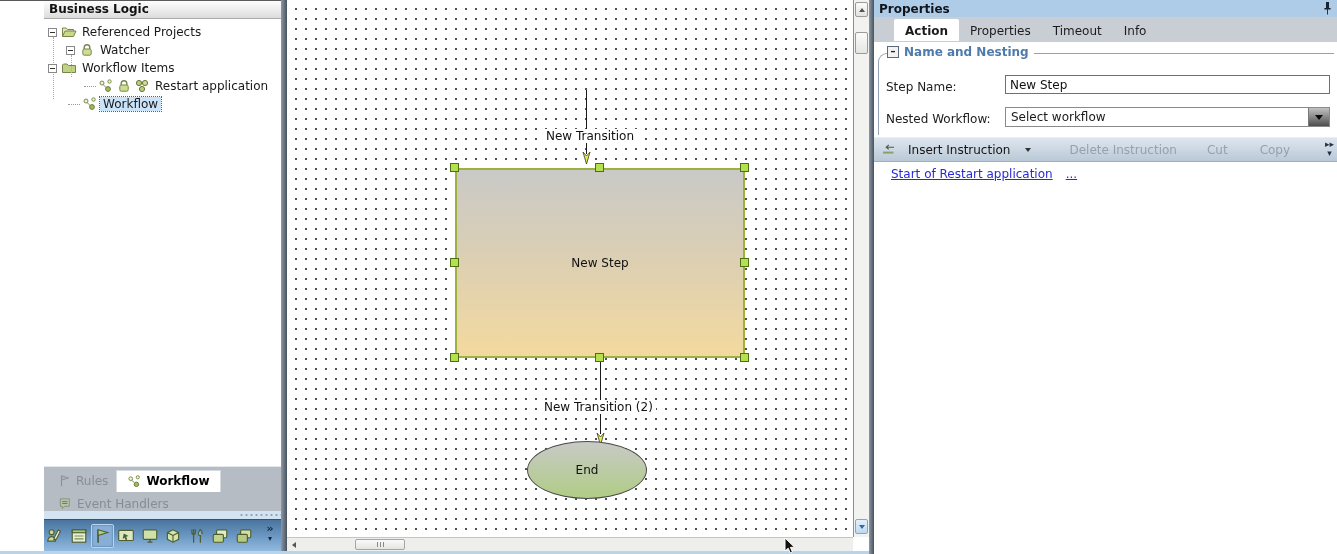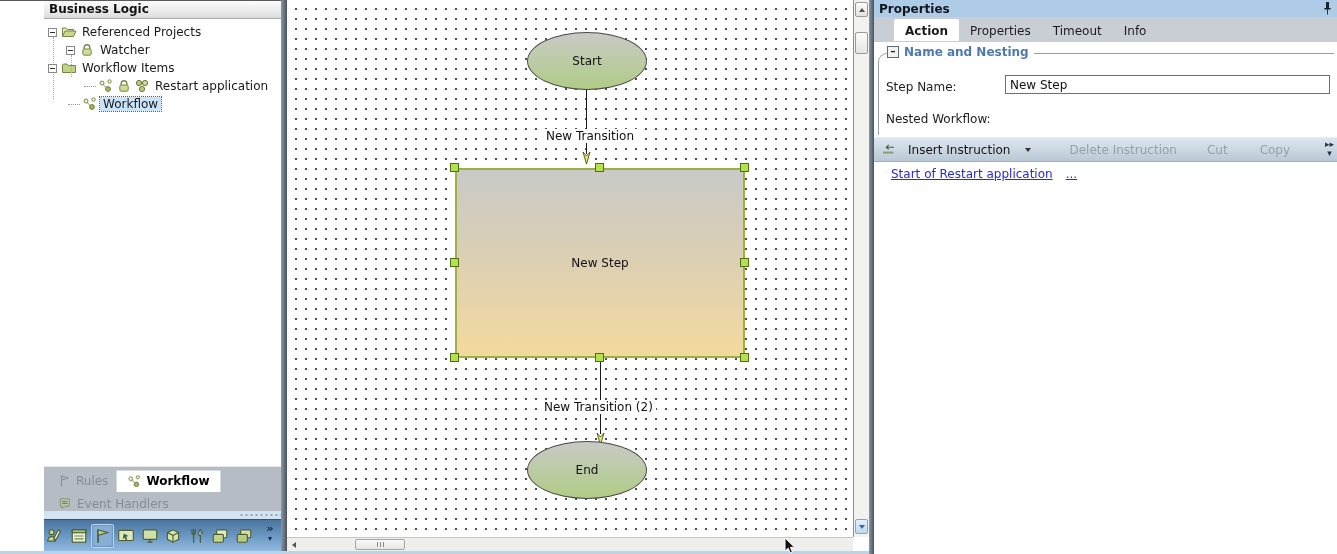--- a/index.html
+++ b/index.html
@@ -255,23 +255,20 @@
         </svg>
     </div>
     <div class="tb-overflow"><span>»</span><span class="dn">▾</span></div>
   </div>
   <div class="lp-bottom-strip"></div>
 </div>
 
 <div class="vsplit left"></div>
 
 <div class="canvas">
-  <div class="node-ellipse" style="left:240px;top:32px;">
-    <span>Start</span>
-  </div>
 
   <div class="tline" style="left:299px;top:90px;height:64px;"></div>
   <svg class="arrowhead" style="left:295px;top:152px;" width="9" height="13">
       <path d="M1 0 L4.5 12 L8 0 L4.5 4 Z" fill="#ecec5a" stroke="#3a3a1a" stroke-width="0.8"></path>
     </svg>
   <div class="tlabel" style="left:256px;top:129px;">New Transition</div>
 
   <div class="node-rect">
     <span>New Step</span>
   </div>
@@ -342,20 +339,26 @@
       <div class="group-title">
         <span class="collapse-btn">–</span>
         <span class="gt">Name and Nesting</span>
       </div>
     </div>
 
     <div class="fld-label" style="top:38px;">Step Name:</div>
     <input class="fld-input" style="top: 33px;" type="text" value="New Step">
 
     <div class="fld-label" style="top:70px;">Nested Workflow:</div>
+    <div class="fld-select" style="top:65px;">
+      <span>Select workflow</span>
+      <span class="sel-btn">
+          <span class="tri down2"></span>
+        </span>
+    </div>
 
     <div class="rp-toolbar">
       <div class="rp-tb-item">
         <svg width="15" height="12" viewBox="0 0 15 12">
             <path d="M13 3.2 H5.5 M7.8 1 L5.2 3.2 L7.8 5.4" stroke="#4a5a48" fill="none" stroke-width="1.1"></path>
             <path d="M2 8.6 h10.5" stroke="#8aa06a" stroke-width="2"></path>
           </svg>
         <span class="txt">Insert Instruction</span>
         <span class="caret-down"></span>
       </div>

